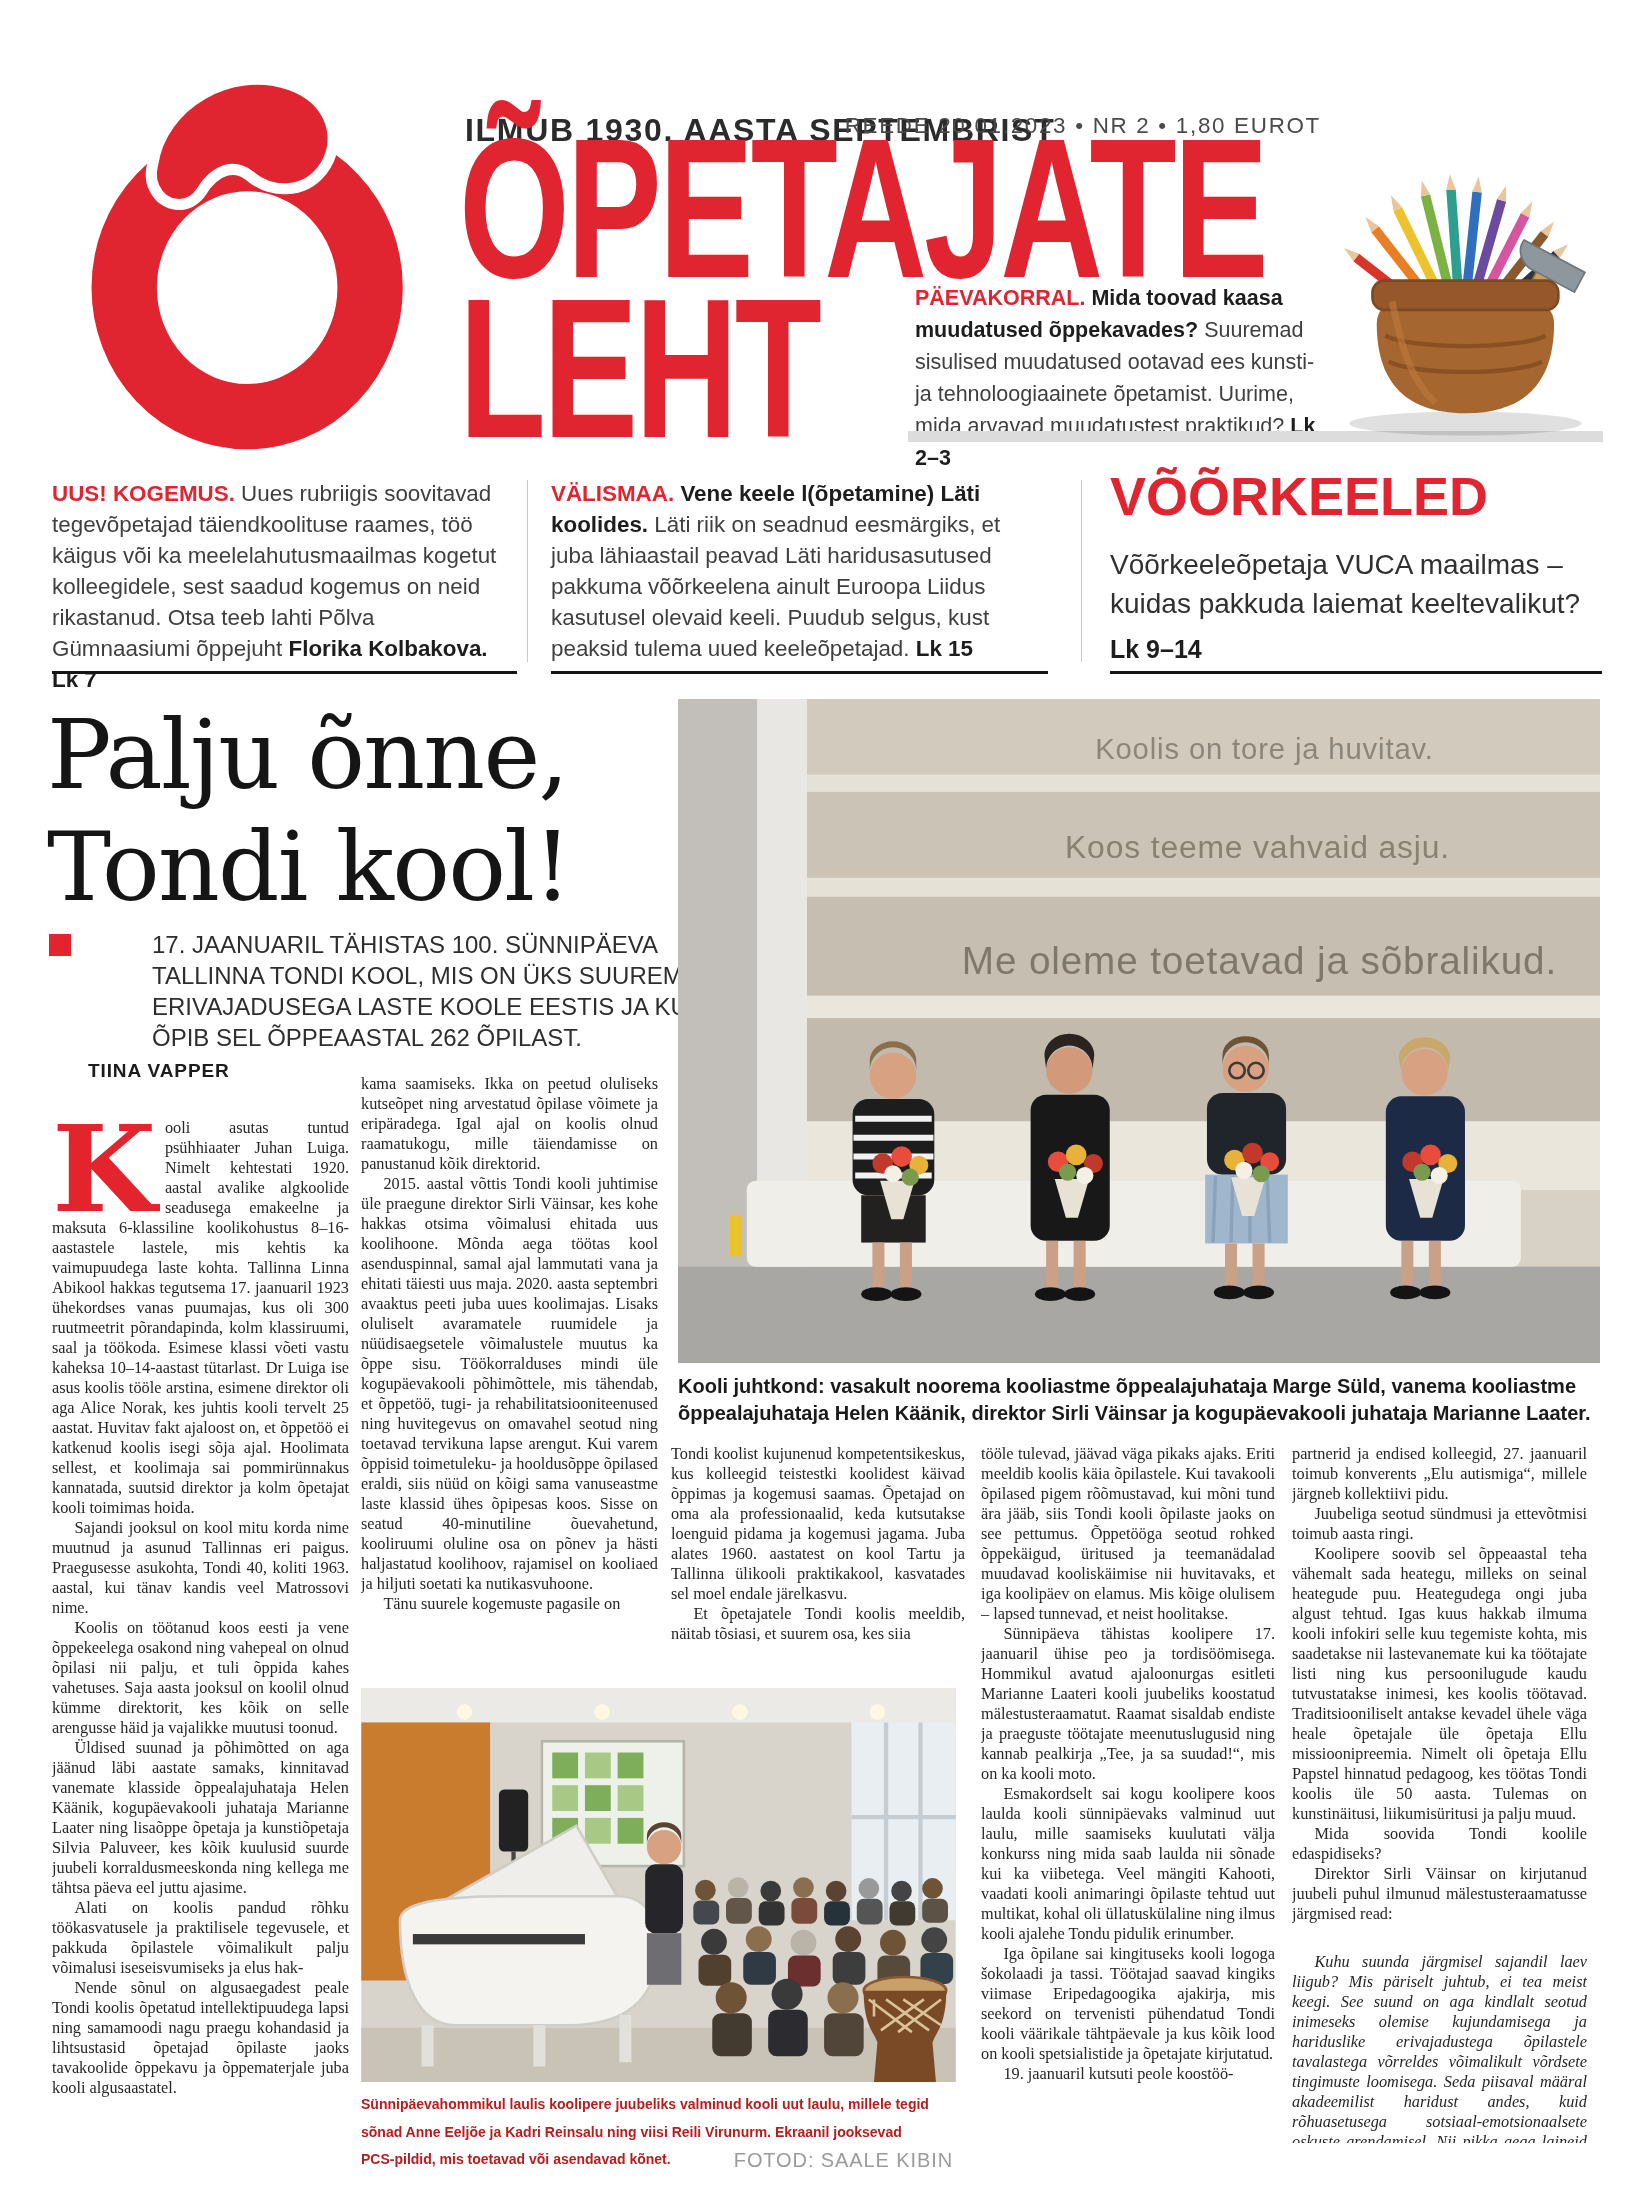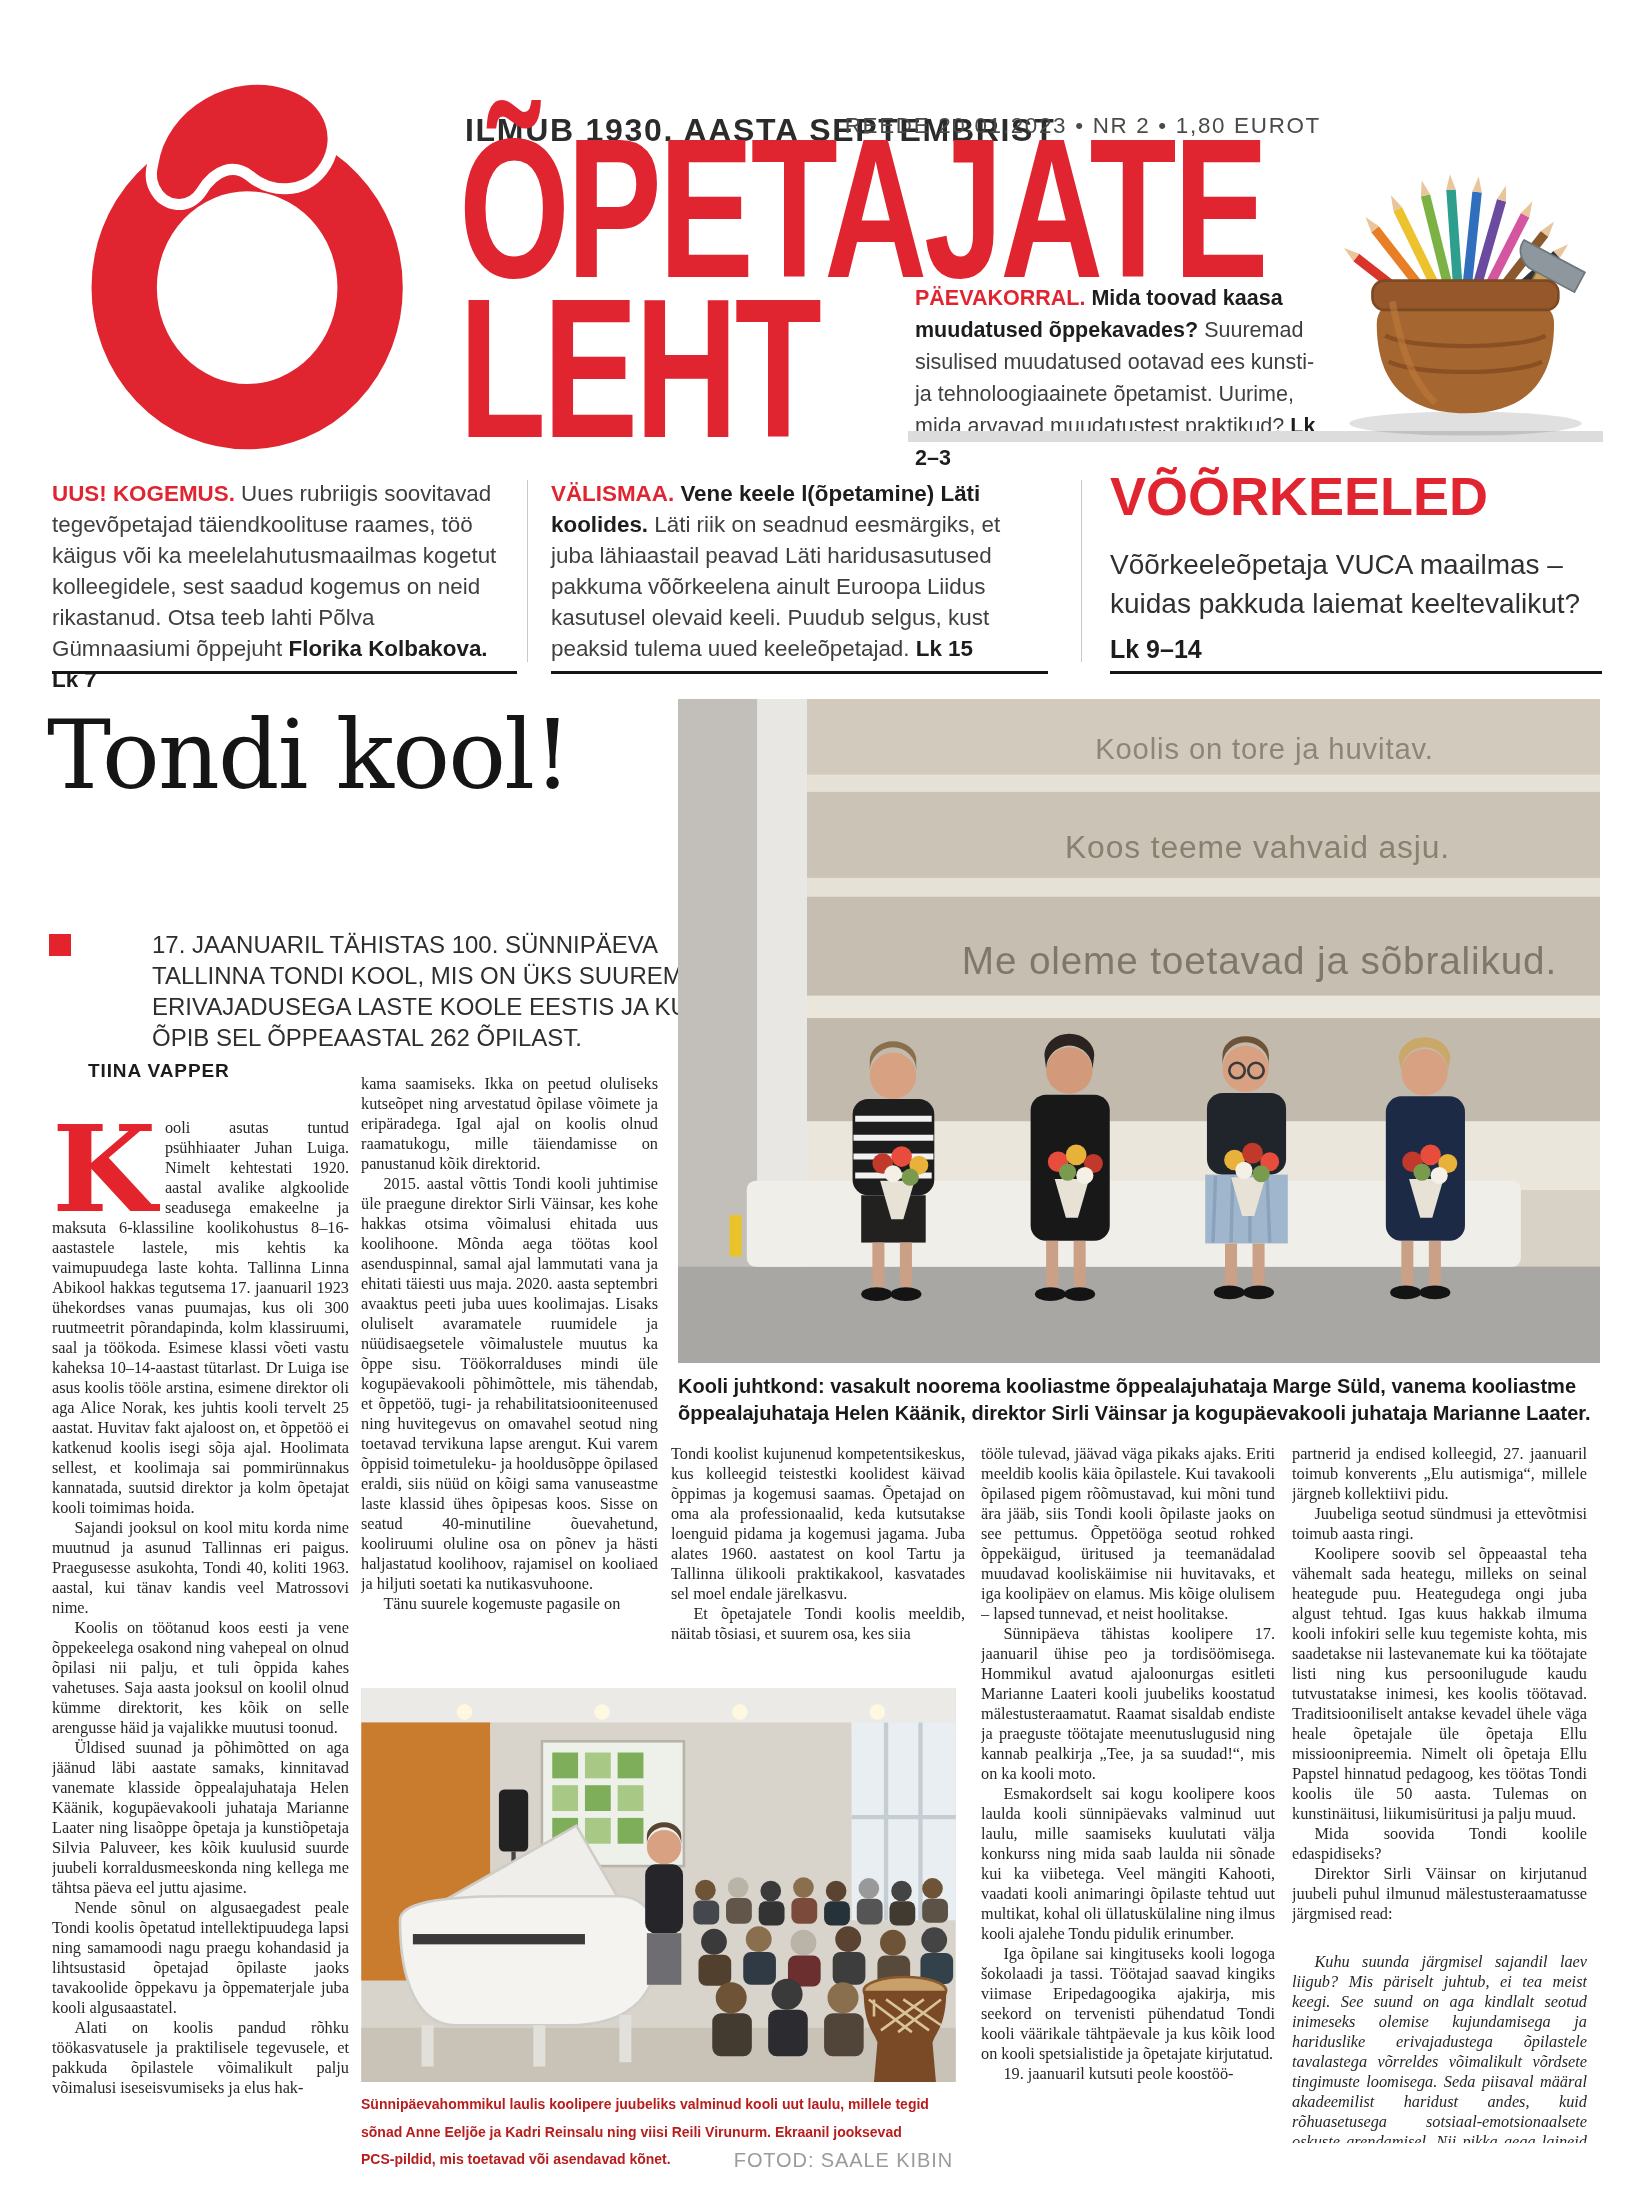--- a/index.html
+++ b/index.html
@@ -154,35 +154,36 @@
     <div class="tzC-head">VÕÕRKEELED</div>
     <div class="tzC-sub" style="margin-top:18px;">Võõrkeeleõpetaja VUCA maailmas – kuidas pakkuda laiemat keeltevalikut?</div>
     <div class="tzC-ref" style="margin-top:12px;">Lk 9–14</div>
   </div>
 
   <div class="abs rule" style="left:52px;top:671px;width:465px;"></div>
   <div class="abs rule" style="left:551px;top:671px;width:497px;"></div>
   <div class="abs rule" style="left:1110px;top:671px;width:492px;"></div>
 
   <div class="abs headline" style="left:47px;top:699px;width:619px;">
+    <div>Palju õnne,</div>
     <div>Tondi kool!</div>
   </div>
 
   <div class="abs leadsq" style="left:49px;top:934px;"></div>
   <div class="abs lead" style="left:104px;top:929px;width:585px;margin-left:48px;">17. JAANUARIL TÄHISTAS 100. SÜNNIPÄEVA TALLINNA TONDI KOOL, MIS ON ÜKS SUUREMAID ERIVAJADUSEGA LASTE KOOLE EESTIS JA KUS ÕPIB SEL ÕPPEAASTAL 262 ÕPILAST.</div>
 
   <div class="abs byline" style="left:88px;top:1060px;">TIINA VAPPER</div>
 
   <div class="abs bodycol" style="left:52px;top:1118px;width:297px;height:1011px;">
     <p class="noind"><span class="dropcap">K</span><span>ooli asutas tuntud psühhiaater Juhan Luiga. Nimelt kehtestati 1920. aastal avalike algkoolide seadusega emakeelne ja maksuta 6-klassiline koolikohustus 8–16-aastastele lastele, mis kehtis ka vaimupuudega laste kohta. Tallinna Linna Abikool hakkas tegutsema 17. jaanuaril 1923 ühekordses vanas puumajas, kus oli 300 ruutmeetrit põrandapinda, kolm klassiruumi, saal ja töökoda. Esimese klassi võeti vastu kaheksa 10–14-aastast tütarlast. Dr Luiga ise asus koolis tööle arstina, esimene direktor oli aga Alice Norak, kes juhtis kooli tervelt 25 aastat. Huvitav fakt ajaloost on, et õppetöö ei katkenud koolis isegi sõja ajal. Hoolimata sellest, et koolimaja sai pommirünnakus kannatada, suutsid direktor ja kolm õpetajat kooli toimimas hoida.</span></p>
     <p>Sajandi jooksul on kool mitu korda nime muutnud ja asunud Tallinnas eri paigus. Praegusesse asukohta, Tondi 40, koliti 1963. aastal, kui tänav kandis veel Matrossovi nime.</p>
     <p>Koolis on töötanud koos eesti ja vene õppekeelega osakond ning vahepeal on olnud õpilasi nii palju, et tuli õppida kahes vahetuses. Saja aasta jooksul on koolil olnud kümme direktorit, kes kõik on selle arengusse häid ja vajalikke muutusi toonud.</p>
     <p>Üldised suunad ja põhimõtted on aga jäänud läbi aastate samaks, kinnitavad vanemate klasside õppealajuhataja Helen Käänik, kogupäevakooli juhataja Marianne Laater ning lisaõppe õpetaja ja kunstiõpetaja Silvia Paluveer, kes kõik kuulusid suurde juubeli korraldusmeeskonda ning kellega me tähtsa päeva eel juttu ajasime.</p>
+    <p>Alati on koolis pandud rõhku töökasvatusele ja praktilisele tegevusele, et pakkuda õpilastele võimalikult palju võimalusi iseseisvumiseks ja elus hak-</p>
     <p>Nende sõnul on algusaegadest peale Tondi koolis õpetatud intellektipuudega lapsi ning samamoodi nagu praegu kohandasid ja lihtsustasid õpetajad õpilaste jaoks tavakoolide õppekavu ja õppematerjale juba kooli algusaastatel.</p>
-    <p>Alati on koolis pandud rõhku töökasvatusele ja praktilisele tegevusele, et pakkuda õpilastele võimalikult palju võimalusi iseseisvumiseks ja elus hak-</p>
   </div>
 
   <div class="abs bodycol" style="left:361px;top:1074px;width:297px;height:609px;">
     <p class="noind">kama saamiseks. Ikka on peetud oluliseks kutseõpet ning arvestatud õpilase võimete ja eripäradega. Igal ajal on koolis olnud raamatukogu, mille täiendamisse on panustanud kõik direktorid.</p>
     <p>2015. aastal võttis Tondi kooli juhtimise üle praegune direktor Sirli Väinsar, kes kohe hakkas otsima võimalusi ehitada uus koolihoone. Mõnda aega töötas kool asenduspinnal, samal ajal lammutati vana ja ehitati täiesti uus maja. 2020. aasta septembri avaaktus peeti juba uues koolimajas. Lisaks oluliselt avaramatele ruumidele ja nüüdisaegsetele võimalustele muutus ka õppe sisu. Töökorralduses mindi üle kogupäevakooli põhimõttele, mis tähendab, et õppetöö, tugi- ja rehabilitatsiooniteenused ning huvitegevus on omavahel seotud ning toetavad tervikuna lapse arengut. Kui varem õppisid toimetuleku- ja hooldusõppe õpilased eraldi, siis nüüd on kõigi sama vanuseastme laste klassid ühes õpipesas koos. Sisse on seatud 40-minutiline õuevahetund, kooliruumi oluline osa on põnev ja hästi haljastatud koolihoov, rajamisel on kooliaed ja hiljuti soetati ka nutikasvuhoone.</p>
     <p>Tänu suurele kogemuste pagasile on</p>
   </div>
 
   <div class="abs bodycol" style="left:671px;top:1444px;width:294px;height:236px;">
     <p class="noind">Tondi koolist kujunenud kompetentsikeskus, kus kolleegid teistestki koolidest käivad õppimas ja kogemusi saamas. Õpetajad on oma ala professionaalid, keda kutsutakse loenguid pidama ja kogemusi jagama. Juba alates 1960. aastatest on kool Tartu ja Tallinna ülikooli praktikakool, kasvatades sel moel endale järelkasvu.</p>

